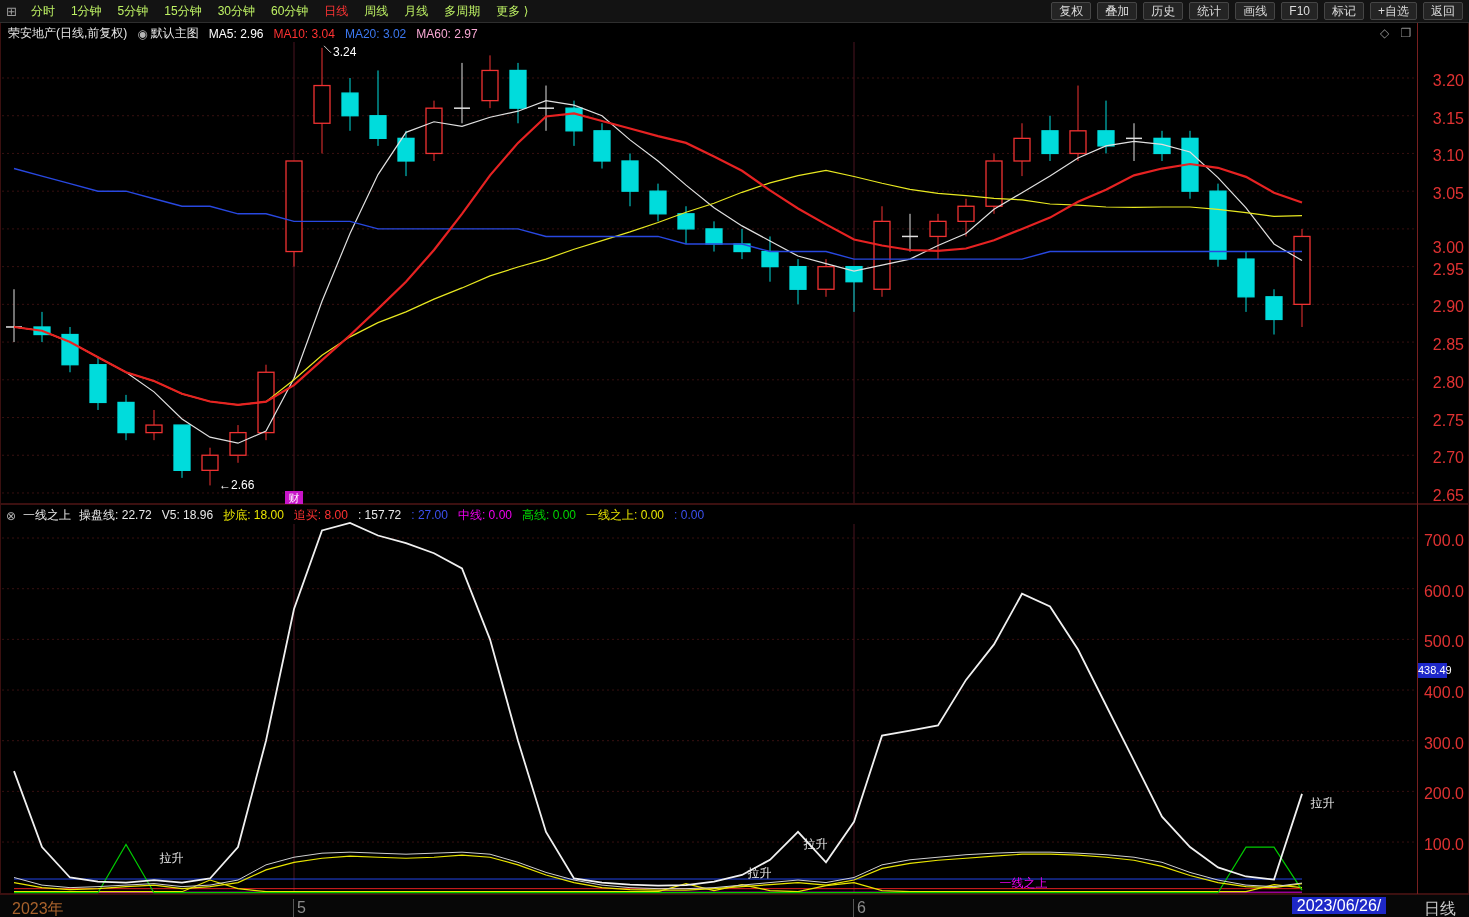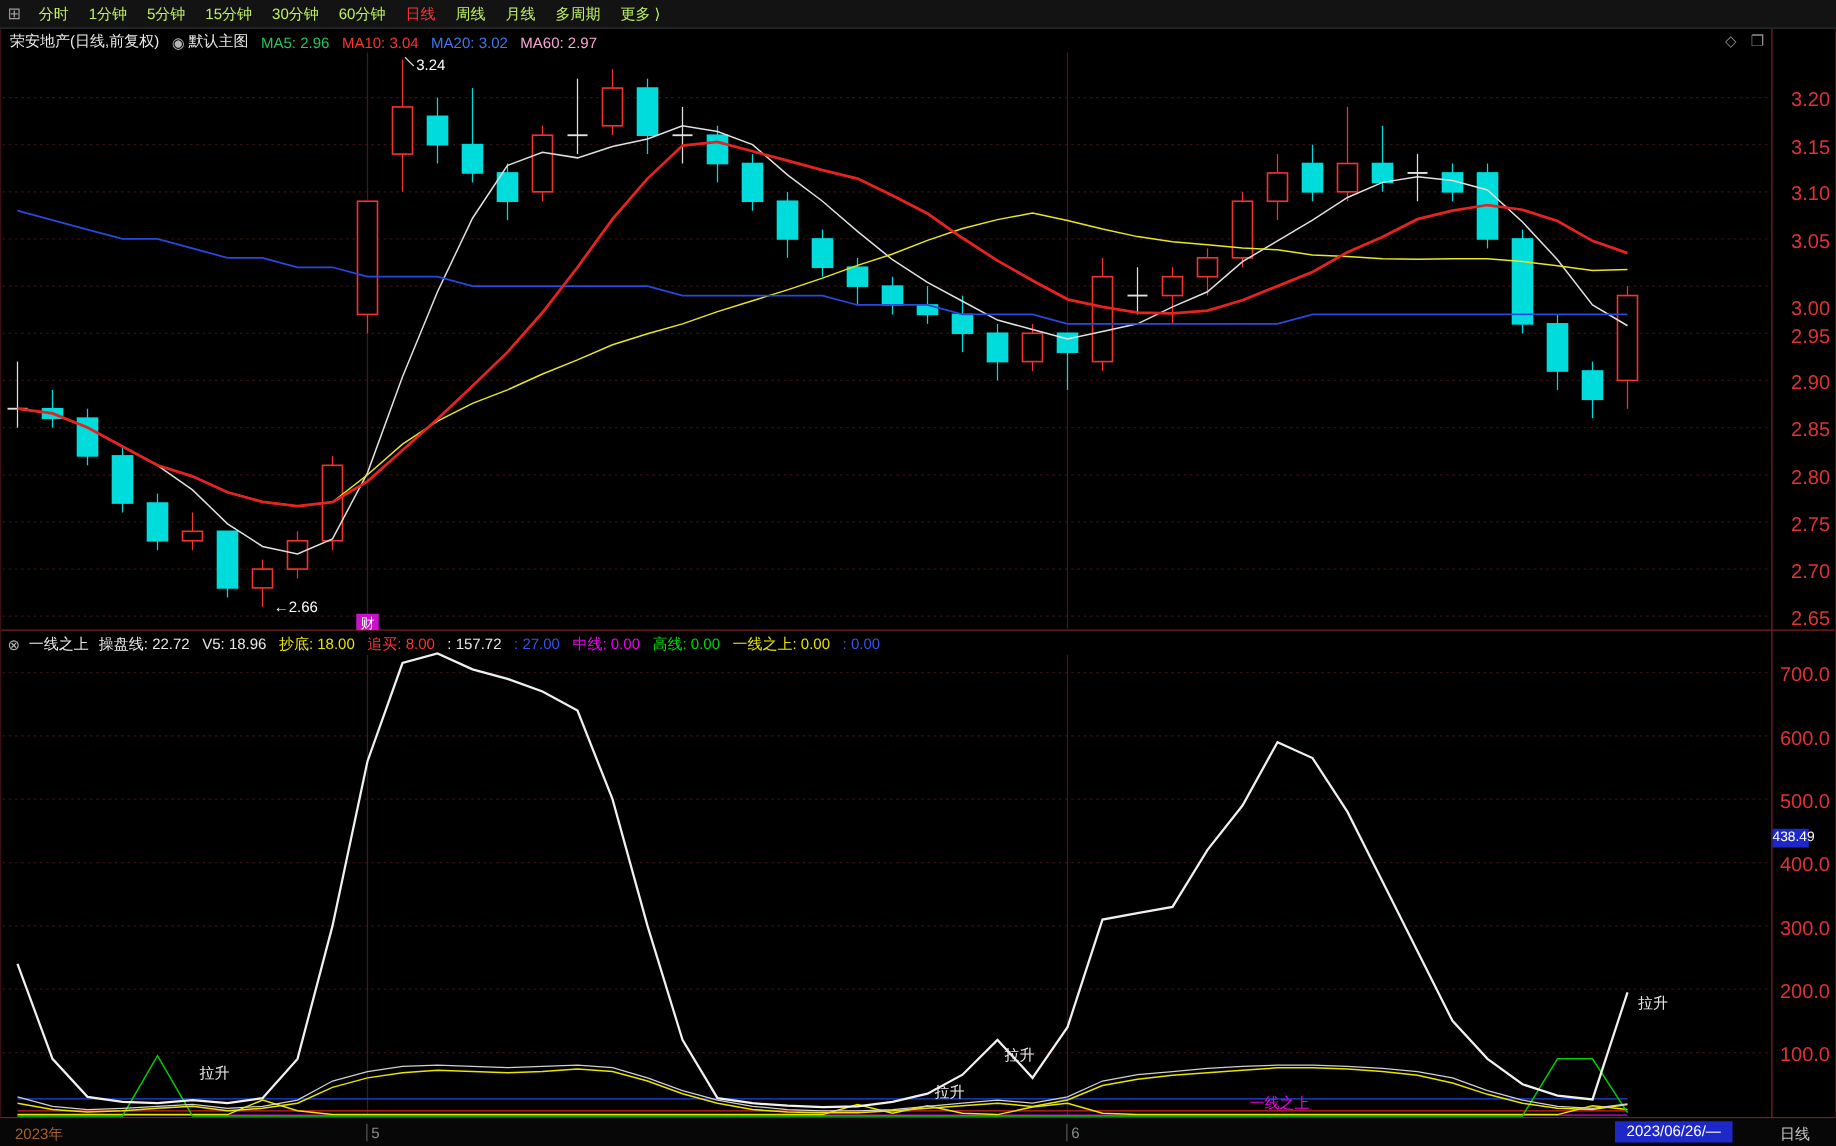--- a/index.html
+++ b/index.html
@@ -22,21 +22,21 @@
   .seg{margin-right:10px;white-space:nowrap;}
   .corner-icons{position:absolute;top:26px;left:1372px;z-index:5;font-size:12px;color:#8f8f8f;}
   .corner-icons span{margin-left:8px;}
   .ind-header{position:absolute;top:507px;left:6px;font-size:12px;display:flex;align-items:center;z-index:5;}
   .ind-header .iname{color:#e8e8e8;margin:0 8px 0 4px;}
   
   .ptick{position:absolute;left:1420px;width:44px;text-align:right;color:#e03232;font-size:16px;z-index:4;}
   .chip438{position:absolute;left:1418px;top:663px;width:29px;height:15px;background:#1e28c8;color:#fff;
            font-size:11px;line-height:15px;text-align:center;z-index:5;}
   
-  .bottombar{position:absolute;top:895px;left:0;width:1469px;height:22px;background:#070707;font-size:12px;z-index:6;}
+  .bottombar{position:absolute;top:895px;left:0;width:1469px;height:22px;background:#070707;font-size:16px;z-index:6;}
   .year{position:absolute;left:12px;top:4px;color:#a8622c;}
   .mtick{position:absolute;top:4px;color:#8a8a8a;border-left:1px solid #555;padding-left:3px;}
   .datechip{position:absolute;left:1292px;top:2px;width:94px;height:17px;background:#1e28c8;color:#fff;
             text-align:center;line-height:17px;}
   .plabel{position:absolute;left:1424px;top:4px;color:#c8c8c8;}
   svg#plot{position:absolute;top:0;left:0;z-index:1;}
 </style>
 </head>
 <body>
 
@@ -49,20 +49,31 @@
       <span class="period">15分钟</span>
       <span class="period">30分钟</span>
       <span class="period">60分钟</span>
       <span class="period active">日线</span>
       <span class="period">周线</span>
       <span class="period">月线</span>
       <span class="period">多周期</span>
       <span class="period">更多 ⟩</span>
     </div>
   <div class="spacer"></div>
+  <div id="tools" style="display:flex;">
+      <span class="tool">复权</span>
+      <span class="tool">叠加</span>
+      <span class="tool">历史</span>
+      <span class="tool">统计</span>
+      <span class="tool">画线</span>
+      <span class="tool">F10</span>
+      <span class="tool">标记</span>
+      <span class="tool">+自选</span>
+      <span class="tool">返回</span>
+    </div>
 </div>
 
 <svg id="plot" width="1469" height="917" viewBox="0 0 1469 917">
     <line x1="0" y1="504" x2="1469" y2="504" stroke="#782020"></line>
     <line x1="0" y1="894" x2="1469" y2="894" stroke="#782020"></line>
     <line x1="1417.5" y1="23" x2="1417.5" y2="894" stroke="#782020"></line>
     <line x1="0.5" y1="23" x2="0.5" y2="894" stroke="#3a1010"></line>
     <line x1="1468.5" y1="23" x2="1468.5" y2="894" stroke="#3a1010"></line>
     <line x1="2" y1="78" x2="1415" y2="78" stroke="#381010" stroke-dasharray="2 3"></line>
     <line x1="2" y1="115.7250000000002" x2="1415" y2="115.7250000000002" stroke="#381010" stroke-dasharray="2 3"></line>
@@ -202,21 +213,21 @@
     <text x="747.6" y="877.4999" fill="#e8e8e8" font-size="12">拉升</text>
     <text x="803.6" y="848.1130400000001" fill="#e8e8e8" font-size="12">拉升</text>
     <text x="1310.3999999999999" y="806.5661" fill="#e8e8e8" font-size="12">拉升</text>
     <text x="999.6000000000001" y="886.61996" fill="#f000f0" font-size="12">一线之上</text>
   </svg>
 
 <div class="main-header">
   <span class="title">荣安地产(日线,前复权)</span>
   <span class="sicon">◉</span>
   <span class="stylelabel">默认主图</span>
-  <span id="ma-values"><span class="seg" style="color: #22c55e;">MA5: 2.96</span><span class="seg" style="color: rgb(255, 50, 50);">MA10: 3.04</span><span class="seg" style="color: rgb(60, 120, 240);">MA20: 3.02</span><span class="seg" style="color: #f9a8d4;">MA60: 2.97</span></span>
+  <span id="ma-values"><span class="seg" style="color: #ffffff;">MA5: 2.96</span><span class="seg" style="color: rgb(255, 50, 50);">MA10: 3.04</span><span class="seg" style="color: rgb(60, 120, 240);">MA20: 3.02</span><span class="seg" style="color: #f9a8d4;">MA60: 2.97</span></span>
 </div>
 
 <div class="corner-icons">
   <span>◇</span>
   <span>❐</span>
 </div>
 
 <div class="ind-header">
   <span class="sicon">⊗</span>
   <span class="iname">一线之上</span>

